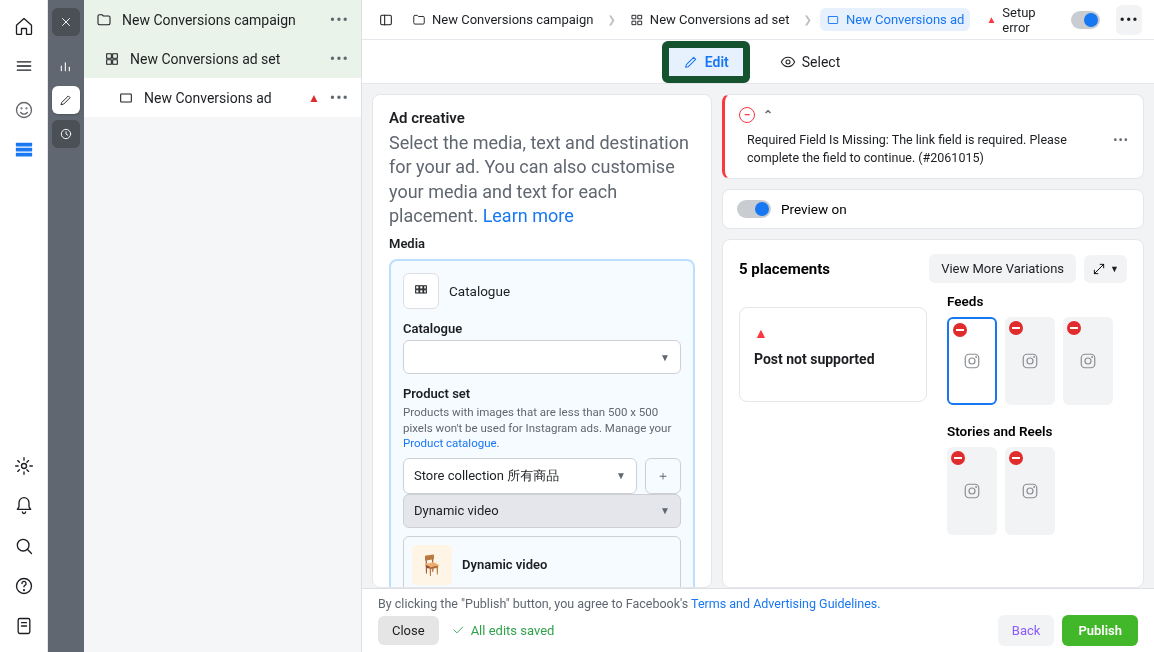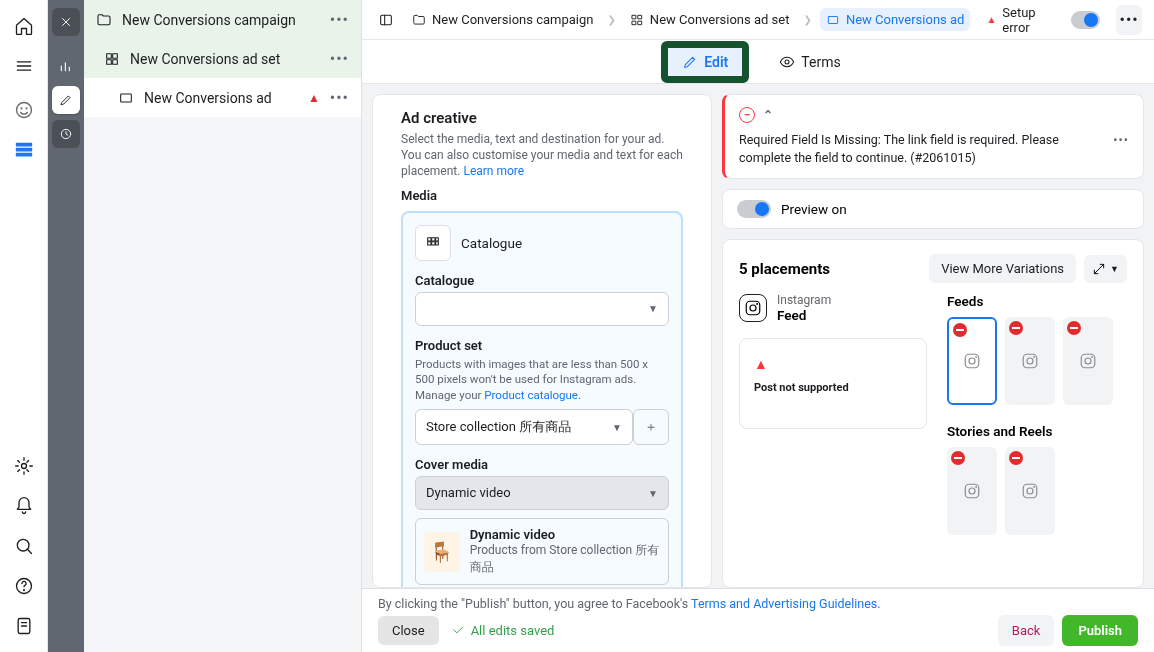--- a/index.html
+++ b/index.html
@@ -50,52 +50,52 @@
   .more-btn { width: 30px; height: 30px; background:#f2f3f5; border-radius:6px; display:flex; align-items:center; justify-content:center; margin-left:8px;}
   .more-btn .dots { font-size:16px; letter-spacing:1px; color:#1c1e21;}
   
   .tab-row { height: 44px; display:flex; align-items:center; justify-content:center; gap: 16px; border-bottom: 1px solid #e4e6eb; }
   .tab { display:flex; align-items:center; gap:6px; padding: 6px 14px; font-size:14px; border-radius:6px; color:#1c1e21; }
   .tab.active { background:#e7f0fd; color:#1877f2; font-weight:600; border:7px solid #14532d;}
   .tab .ti { width:16px; height:16px; display:inline-flex; align-items:center; justify-content:center;}
   
   .body { flex:1; display:flex; background:#f2f3f5; overflow:hidden; padding: 10px 10px 0 10px; gap:10px; }
   
-  .left-col { width: 340px; background:#fff; border:1px solid #e4e6eb; border-radius:8px; padding: 14px 28px; overflow-y:auto; font-size:13px; color:#1c1e21;}
+  .left-col { width: 340px; background:#fff; border:1px solid #e4e6eb; border-radius:8px; padding: 14px 16px; overflow-y:auto; font-size:13px; color:#1c1e21;}
   .left-col h3 { font-size:15px; font-weight:600; margin-bottom:4px;}
-  .left-col .desc { color:#606770; font-size:12px; line-height:1.35; }
+  .left-col .desc { color:#606770; font-size:18px; line-height:1.35; }
   .left-col .desc a { color:#1877f2; text-decoration:none;}
   .sec-label { font-weight:600; font-size:13px; margin: 8px 0;}
   .catalog-card { background:#f6fbff; border:2px solid #bcdfff; border-radius:8px; padding:12px; margin-top:6px;}
   .catalog-head { display:flex; align-items:center; gap:10px; margin-bottom:12px;}
   .catalog-head .sq { width:36px; height:36px; background:#fff; border:1px solid #dddfe2; border-radius:6px; display:flex; align-items:center; justify-content:center;}
   .field-box { background:#fff; border:1px solid #ccd0d5; border-radius:6px; padding:8px 10px; display:flex; align-items:center; gap:8px; font-size:13px; }
   .field-box .fval { flex:1; color:#1c1e21; min-height:16px;}
   .field-box .car { color:#606770; font-size:10px;}
   .field-label { font-weight:600; font-size:13px; margin:12px 0 4px;}
   .helper { font-size:11.5px; color:#606770; line-height:1.35; margin-bottom:6px;}
   .helper a { color:#1877f2; text-decoration:none;}
-  .prod-row { display:flex; gap:0; }
+  .prod-row { display:flex; gap:8px; }
   .prod-row .field-box { flex:1;}
   .plus-btn { width:36px; height:36px; border:1px solid #ccd0d5; border-radius:6px; display:flex; align-items:center; justify-content:center; color:#606770;}
   .cover-select { background:#e4e6eb; }
   .dyn-row { display:flex; align-items:center; gap:10px; border:1px solid #ccd0d5; border-radius:6px; padding:8px; margin-top:8px;}
   .dyn-row .thumb { width:40px; height:40px; background:#fef5e7; border-radius:4px; display:flex; align-items:center; justify-content:center; font-size:20px;}
   .dyn-row .dt { font-size:13px;}
   .dyn-row .dt .t1 { font-weight:600;}
   .dyn-row .dt .t2 { color:#606770; font-size:12px;}
   
   .right-col { flex:1; display:flex; flex-direction:column; gap:10px; overflow-y:auto; min-width:0;}
   
   .alert-card { background:#fff; border:1px solid #e4e6eb; border-radius:8px; border-left:3px solid #fa383e; padding:12px 14px; }
   .alert-head { display:flex; align-items:center; gap:8px; font-weight:600; font-size:13.5px; margin-bottom:8px;}
   .alert-head .ai { width:16px; height:16px; border:1.5px solid #fa383e; border-radius:50%; color:#fa383e; font-size:12px; display:flex; align-items:center; justify-content:center; line-height:1;}
   .alert-head .flex1 { flex:1;}
   .alert-head .chevup { color:#606770; font-size:12px;}
-  .alert-body { display:flex; gap:10px; font-size:12.5px; color:#1c1e21; line-height:1.4;}
+  .alert-body { display:flex; gap:10px; font-size:12.5px; color:#1c1e21; line-height:1.4;margin-left:8px;}
   .alert-body .ab-text { flex:1;}
   .alert-body .ab-more { color:#606770; letter-spacing:1px;}
   
   .preview-card { background:#fff; border:1px solid #e4e6eb; border-radius:8px; padding:10px 14px; display:flex; align-items:center; gap:10px; font-size:13.5px;}
   .preview-card .tog { width:34px; height:18px; background:#c9ccd1; border-radius:10px; position:relative;}
   .preview-card .tog::after { content:''; position:absolute; right:2px; top:2px; width:14px; height:14px; background:#1877f2; border-radius:50%;}
   
   .place-card { background:#fff; border:1px solid #e4e6eb; border-radius:8px; padding:14px 16px; flex:1;}
   .place-head { display:flex; align-items:center; margin-bottom:10px;}
   .place-head h4 { font-size:15px; font-weight:700; flex:1;}
@@ -105,40 +105,40 @@
   .exp-btn .car { font-size:9px; color:#1c1e21;}
   .place-body { display:flex; gap:20px;}
   .place-left { flex:1; display:flex; flex-direction:column;}
   .inst-row { display:flex; align-items:center; gap:10px;}
   .inst-row .ig { width:28px; height:28px; border:1.5px solid #1c1e21; border-radius:8px; display:flex; align-items:center; justify-content:center;}
   .inst-row .ig svg { width:18px; height:18px;}
   .inst-row .it .t1 { font-size:12px; color:#65676b; line-height:1.2;}
   .inst-row .it .t2 { font-size:13.5px; font-weight:600; line-height:1.2;}
   .warn-box { border:1px solid #e4e6eb; border-radius:8px; padding:16px 14px; margin-top:14px; font-size:12.5px; color:#1c1e21; line-height:1.4;}
   .warn-box .wtri { color:#fa383e; font-size:14px; margin-bottom:6px;}
-  .warn-box .wt { font-weight:700; font-size:11px; margin-bottom:16px;}
+  .warn-box .wt { font-weight:700; font-size:14px; margin-bottom:16px;}
   .place-right { width:180px;}
   .pr-label { font-weight:600; font-size:13.5px; margin-bottom:8px;}
   .thumb-row { display:flex; gap:8px; margin-bottom:18px;}
   .thumb { width:50px; height:88px; background:#f2f3f5; border-radius:6px; position:relative; display:flex; align-items:center; justify-content:center;}
   .thumb.sel { border:2px solid #1877f2; background:#fff;}
   .thumb .badge { position:absolute; top:4px; left:4px; width:14px; height:14px; background:#e02c2c; border-radius:50%; display:flex; align-items:center; justify-content:center;}
   .thumb .badge::after { content:''; width:8px; height:2px; background:#fff;}
   .thumb svg { width:18px; height:18px; color:#8a8d91;}
   
   
   .footer { height:64px; background:#fff; border-top:1px solid #dddfe2; padding: 8px 16px; display:flex; flex-direction:column; justify-content:center; font-size:13px;}
   .footer .fr1 { color:#606770; font-size:12.5px; margin-bottom:4px;}
   .footer .fr1 a { color:#1877f2; text-decoration:none;}
   .footer .fr2 { display:flex; align-items:center;}
   .footer .close-btn { background:#e5e5e5; border-radius:6px; padding:7px 14px; color:#1c1e21; margin-right:12px;}
   .footer .saved { display:flex; align-items:center; gap:6px; color:#31a24c; font-size:13px;}
   .footer .saved svg { width:14px; height:14px;}
   .footer .flex1 { flex:1;}
-  .footer .back-btn { background:#f2f3f5; border-radius:6px; padding:8px 14px; color:#be185d; margin-right:8px;}
+  .footer .back-btn { background:#f2f3f5; border-radius:6px; padding:8px 14px; color:#8b5cf6; margin-right:8px;}
   .footer .pub-btn { background:#42b72a; color:#fff; border-radius:6px; padding:8px 16px; font-weight:600;}
   
   svg { stroke: currentColor; fill: none; stroke-width: 1.6; stroke-linecap:round; stroke-linejoin:round;}
 </style>
 </head>
 <body>
 
 <div class="icon-rail">
   <div class="rail-icon">
       <svg viewBox="0 0 24 24">
@@ -322,21 +322,21 @@
         </span>
         <span>Edit</span>
       </div>
     <div class="tab">
         <span class="ti">
           <svg viewBox="0 0 24 24">
             <path d="M2 12s3.5-7 10-7 10 7 10 7-3.5 7-10 7-10-7-10-7z"></path>
             <circle cx="12" cy="12" r="3"></circle>
           </svg>
         </span>
-        <span>Terms</span>
+        <span>Select</span>
       </div>
   </div>
 
   <div class="body">
 
     <div class="left-col">
       <h3>Ad creative</h3>
       <div class="desc"><span>Select the media, text and destination for your ad. You can also customise your media and text for each placement. </span><a href="#">Learn more</a></div>
 
       <div class="sec-label">Media</div>
@@ -365,31 +365,29 @@
         <div class="field-label">Product set</div>
         <div class="helper"><span>Products with images that are less than 500 x 500 pixels won't be used for Instagram ads. Manage your </span><a href="#">Product catalogue</a>.</div>
         <div class="prod-row">
           <div class="field-box">
               <span class="fval">Store collection 所有商品</span>
               <span class="car">▼</span>
             </div>
           <div class="plus-btn">＋</div>
         </div>
 
-        <div class="field-label">Cover media</div>
         <div class="field-box cover-select">
             <span class="fval">Dynamic video</span>
             <span class="car">▼</span>
           </div>
 
         <div class="dyn-row">
           <div class="thumb">🪑</div>
           <div class="dt">
             <div class="t1">Dynamic video</div>
-            <div class="t2">Products from Store collection 所有商品</div>
           </div>
         </div>
       </div>
 
     </div>
 
     <div class="right-col">
       <div class="alert-card">
         <div class="alert-head">
           <span class="ai">−</span>
@@ -415,33 +413,20 @@
                 <path d="M14 4h6v6"></path>
                 <path d="M20 4l-8 8"></path>
                 <path d="M10 20H4v-6"></path>
                 <path d="M4 20l8-8"></path>
               </svg>
               <span class="car">▼</span>
             </div>
         </div>
         <div class="place-body">
           <div class="place-left">
-            <div class="inst-row">
-              <div class="ig">
-                  <svg viewBox="0 0 24 24">
-                    <rect x="3" y="3" width="18" height="18" rx="5"></rect>
-                    <circle cx="12" cy="12" r="4"></circle>
-                    <circle cx="17.5" cy="6.5" r="0.5" fill="currentColor"></circle>
-                  </svg>
-                </div>
-              <div class="it">
-                <div class="t1">Instagram</div>
-                <div class="t2">Feed</div>
-              </div>
-            </div>
             <div class="warn-box">
               <div class="wtri">▲</div>
               <div class="wt">Post not supported</div>
             </div>
           </div>
           <div class="place-right">
             <div class="pr-label">Feeds</div>
             <div class="thumb-row">
               <div class="thumb sel">
                   <span class="badge"></span>

